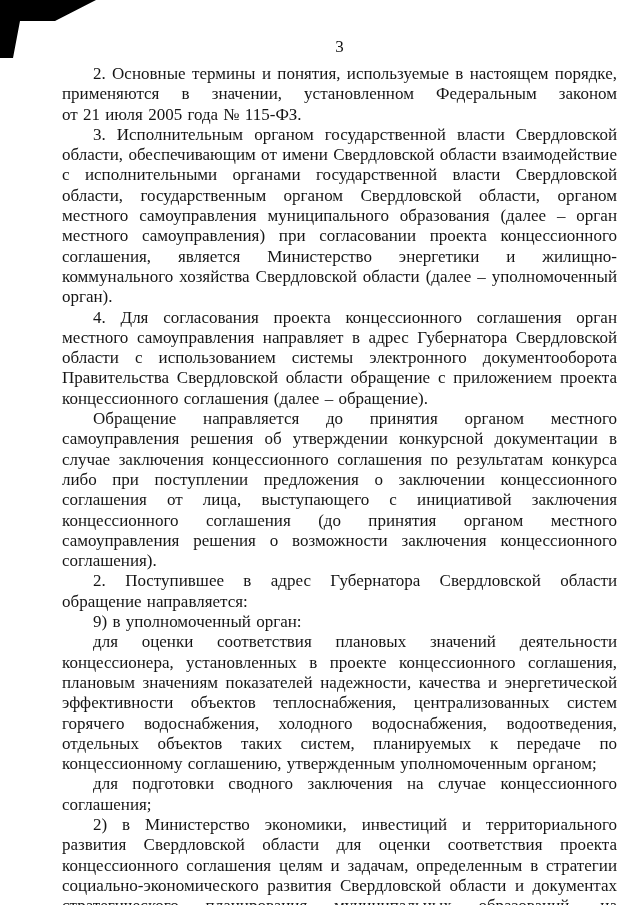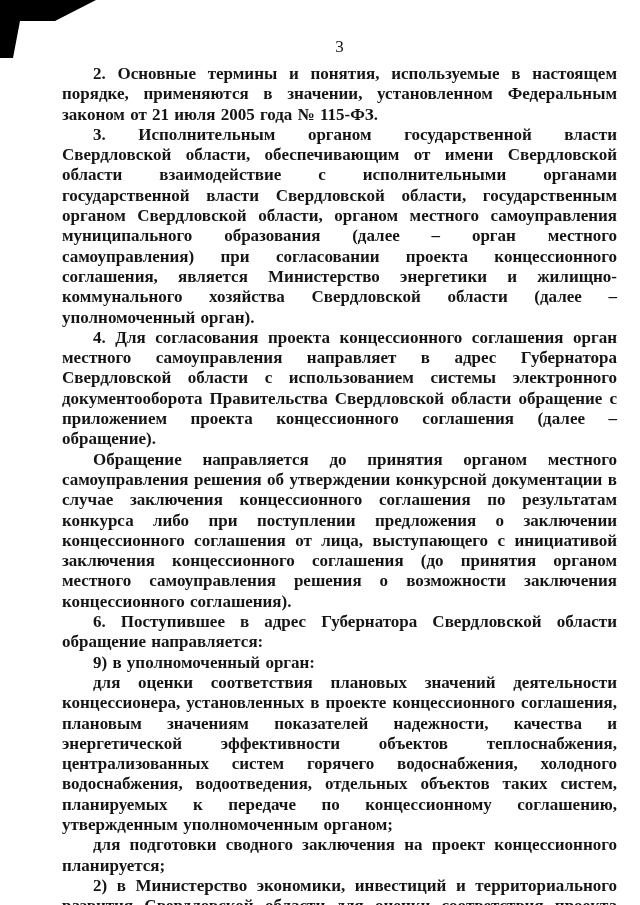--- a/index.html
+++ b/index.html
@@ -34,38 +34,37 @@
     line-height: 20px;
     margin: 0 0 7px 0;
   }
   .doc-body p {
     margin: 0;
     font-size: 17px;
     line-height: 20.3px;
     text-align: justify;
     text-indent: 31px;
     word-spacing: 1px;
-    font-weight: bold;
   }
 </style>
 </head>
 <body>
 
 <div class="page">
 
   <div class="scan-corner"></div>
 
   <div class="page-number">3</div>
 
   <div class="doc-body">
     <p>2. Основные термины и понятия, используемые в настоящем порядке, применяются в значении, установленном Федеральным законом от&nbsp;21&nbsp;июля 2005 года № 115-ФЗ.</p>
     <p>3. Исполнительным органом государственной власти Свердловской области, обеспечивающим от имени Свердловской области взаимодействие с&nbsp;исполнительными органами государственной власти Свердловской области, государственным органом Свердловской области, органом местного самоуправления муниципального образования (далее – орган местного самоуправления) при согласовании проекта концессионного соглашения, является Министерство энергетики и жилищно-коммунального хозяйства Свердловской области (далее – уполномоченный орган).</p>
     <p>4. Для согласования проекта концессионного соглашения орган местного самоуправления направляет в адрес Губернатора Свердловской области с&nbsp;использованием системы электронного документооборота Правительства Свердловской области обращение с приложением проекта концессионного соглашения (далее – обращение).</p>
     <p>Обращение направляется до принятия органом местного самоуправления решения об утверждении конкурсной документации в случае заключения концессионного соглашения по результатам конкурса либо при поступлении предложения о заключении концессионного соглашения от лица, выступающего с инициативой заключения концессионного соглашения (до принятия органом местного самоуправления решения о возможности заключения концессионного соглашения).</p>
-    <p>6. Поступившее в адрес Губернатора Свердловской области обращение направляется:</p>
+    <p>2. Поступившее в адрес Губернатора Свердловской области обращение направляется:</p>
     <p>9) в уполномоченный орган:</p>
     <p>для оценки соответствия плановых значений деятельности концессионера, установленных в проекте концессионного соглашения, плановым значениям показателей надежности, качества и энергетической эффективности объектов теплоснабжения, централизованных систем горячего водоснабжения, холодного водоснабжения, водоотведения, отдельных объектов таких систем, планируемых к&nbsp;передаче по концессионному соглашению, утвержденным уполномоченным органом;</p>
-    <p>для подготовки сводного заключения на проект концессионного планируется;</p>
+    <p>для подготовки сводного заключения на случае концессионного соглашения;</p>
     <p>2) в Министерство экономики, инвестиций и территориального развития Свердловской области для оценки соответствия проекта концессионного соглашения целям и задачам, определенным в стратегии социально-экономического развития Свердловской области и документах стратегического планирования муниципальных образований, на территориях которых планируется реализация проекта концессионного соглашения;</p>
 
   </div>
 
 </div>
 
 </body></html>

